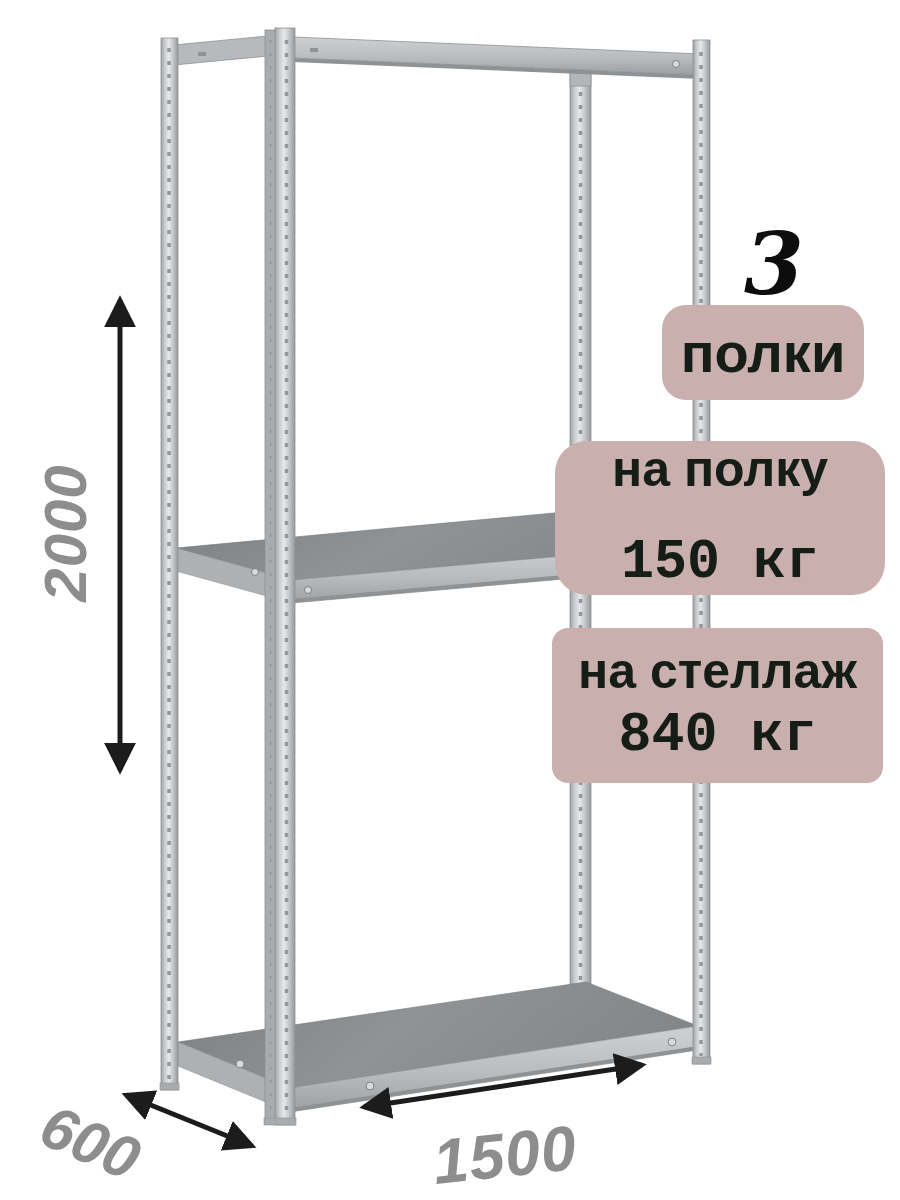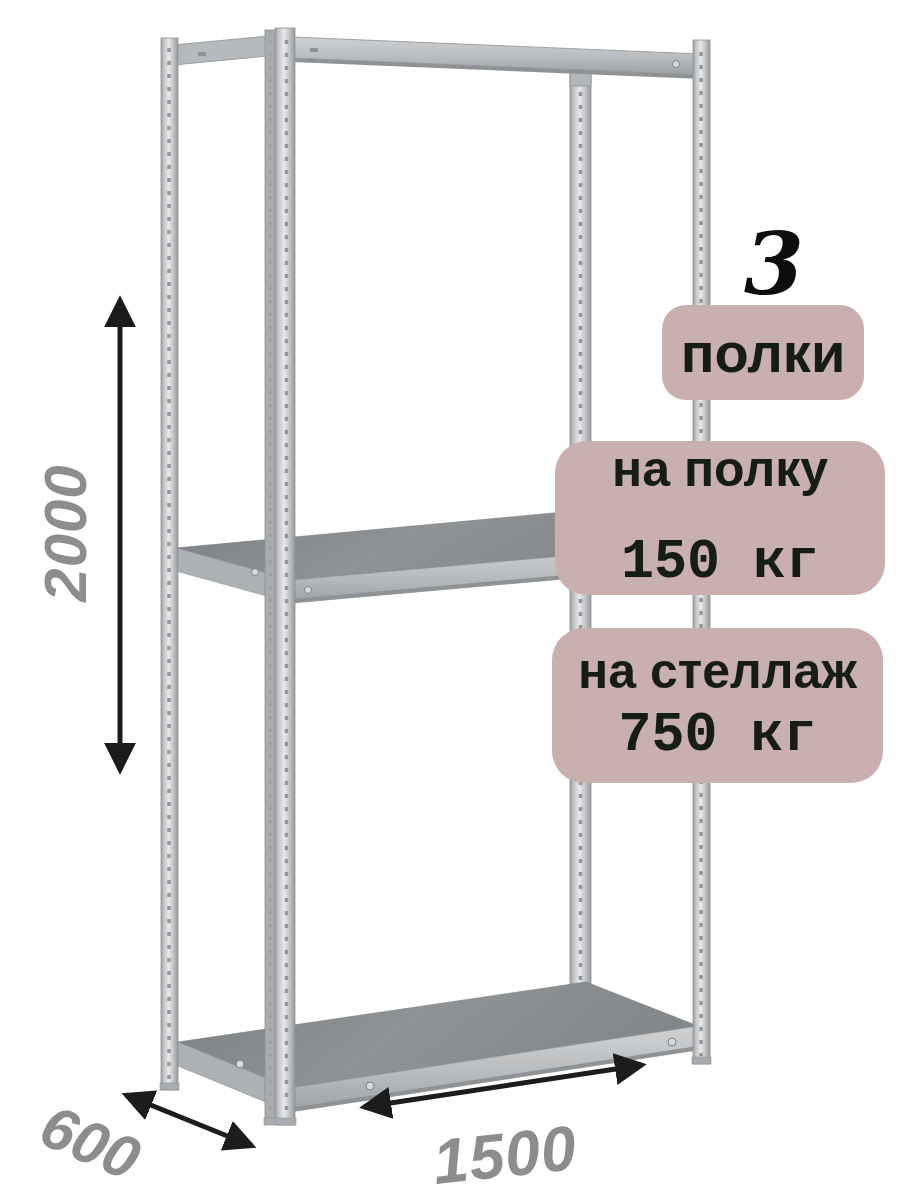--- a/index.html
+++ b/index.html
@@ -34,21 +34,21 @@
     color:#161d17;
     font-weight:bold;
     display:flex;flex-direction:column;
     align-items:center;justify-content:center;
     text-align:center;
     line-height:1.25;
     user-select:none;
   }
   #badge-shelves{left:662px;top:305px;width:202px;height:95px;border-radius:24px;font-size:56px;}
   #badge-per-shelf{left:555px;top:441px;width:330px;height:154px;border-radius:32px;font-size:50px;gap:29px;}
-  #badge-per-rack{left:552px;top:628px;width:331px;height:155px;border-radius:32px;font-size:50px;}
+  #badge-per-rack{left:552px;top:628px;width:331px;height:155px;border-radius:16px;font-size:50px;}
   .badge .value-line{font-size:55px;font-family:Liberation Mono, monospace;}
 
   #count-number{
     position:absolute;left:774px;top:264px;
     transform:translate(-50%,-50%);
     font-family:"DejaVu Serif","Liberation Serif",serif;
     font-style:italic;font-weight:bold;
     font-size:86px;color:#0d0d0d;line-height:1;
     user-select:none;
   }
@@ -157,16 +157,16 @@
     <span>полки</span>
   </div>
 
   <div class="badge" id="badge-per-shelf">
     <span>на полку</span>
     <span class="value-line">150 кг</span>
   </div>
 
   <div class="badge" id="badge-per-rack">
     <span>на стеллаж</span>
-    <span class="value-line">750 кг</span>
+    <span class="value-line">840 кг</span>
   </div>
 
 </div>
 
 </body></html>

